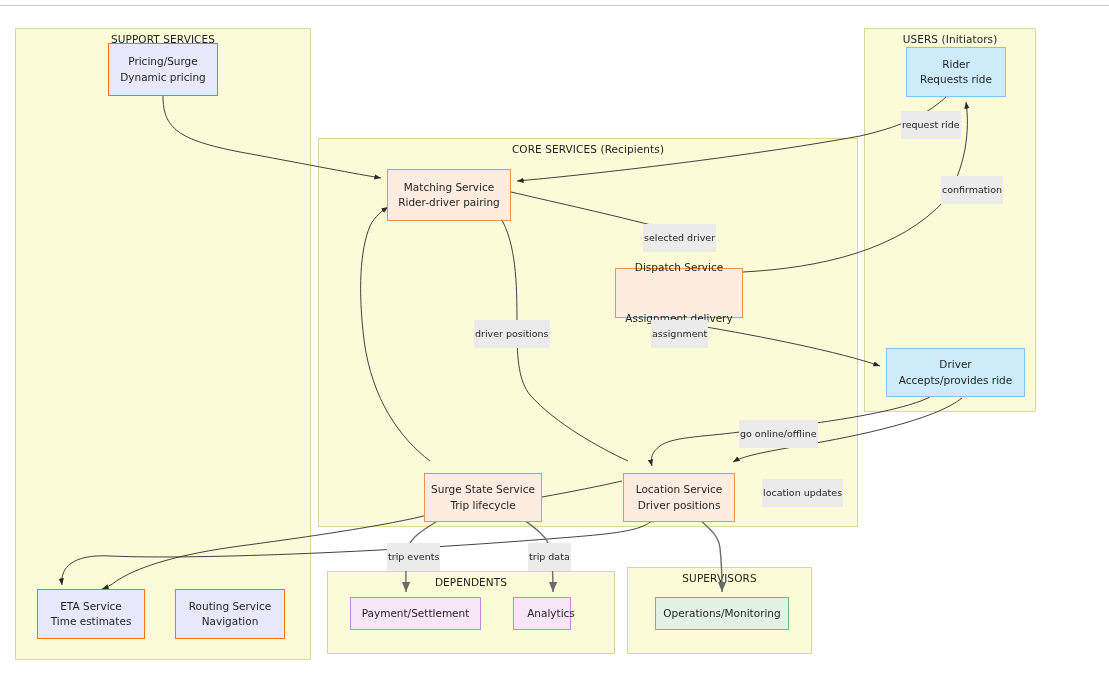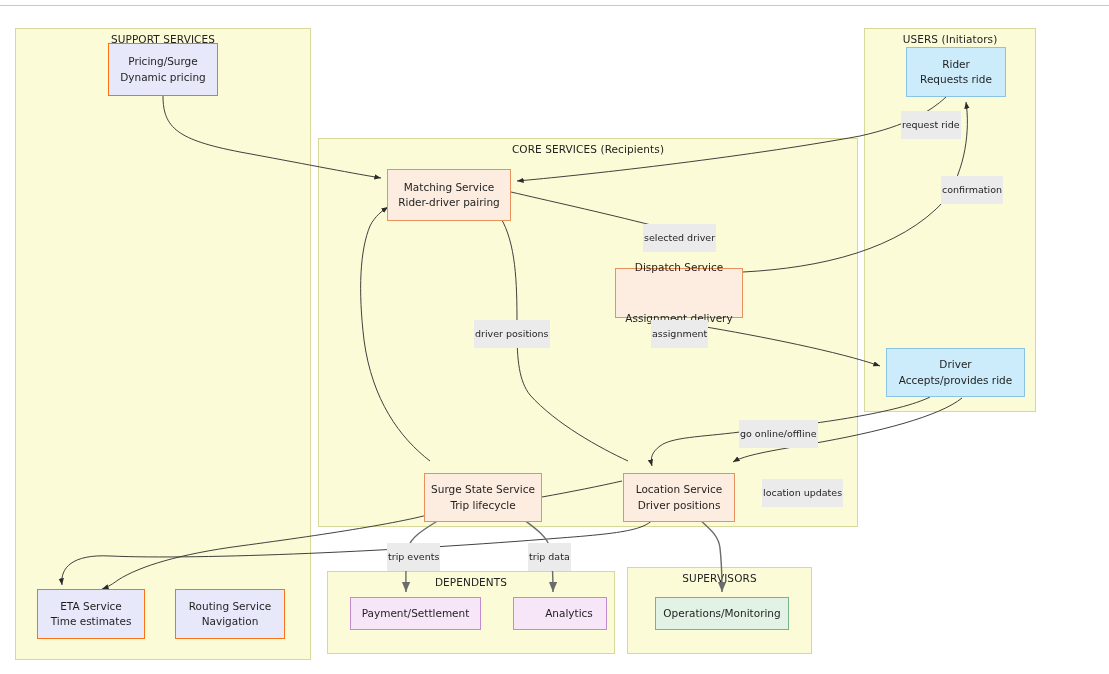--- a/index.html
+++ b/index.html
@@ -192,21 +192,21 @@
 
   <div class="node user" style="left:886px; top:348px; width:139px; height:49px;">
     <span class="ln">Driver</span>
     <span class="ln">Accepts/provides ride</span>
   </div>
 
   <div class="node dep" style="left:350px; top:597px; width:131px; height:33px;">
     <span class="ln">Payment/Settlement</span>
   </div>
 
-  <div class="node dep" style="left:513px; top:597px; width:94px; height:33px;padding-left:18px;">
+  <div class="node dep" style="left:513px; top:597px; width:58px; height:33px;padding-left:18px;">
     <span class="ln">Analytics</span>
   </div>
 
   <div class="node sup" style="left:655px; top:597px; width:134px; height:33px;justify-content:center;">
     <span class="ln">Operations/Monitoring</span>
   </div>
 
   <div class="edge-label" style="left:901px; top:111px;">request ride</div>
   <div class="edge-label" style="left:941px; top:176px;">confirmation</div>
   <div class="edge-label" style="left:643px; top:224px;">selected driver</div>

